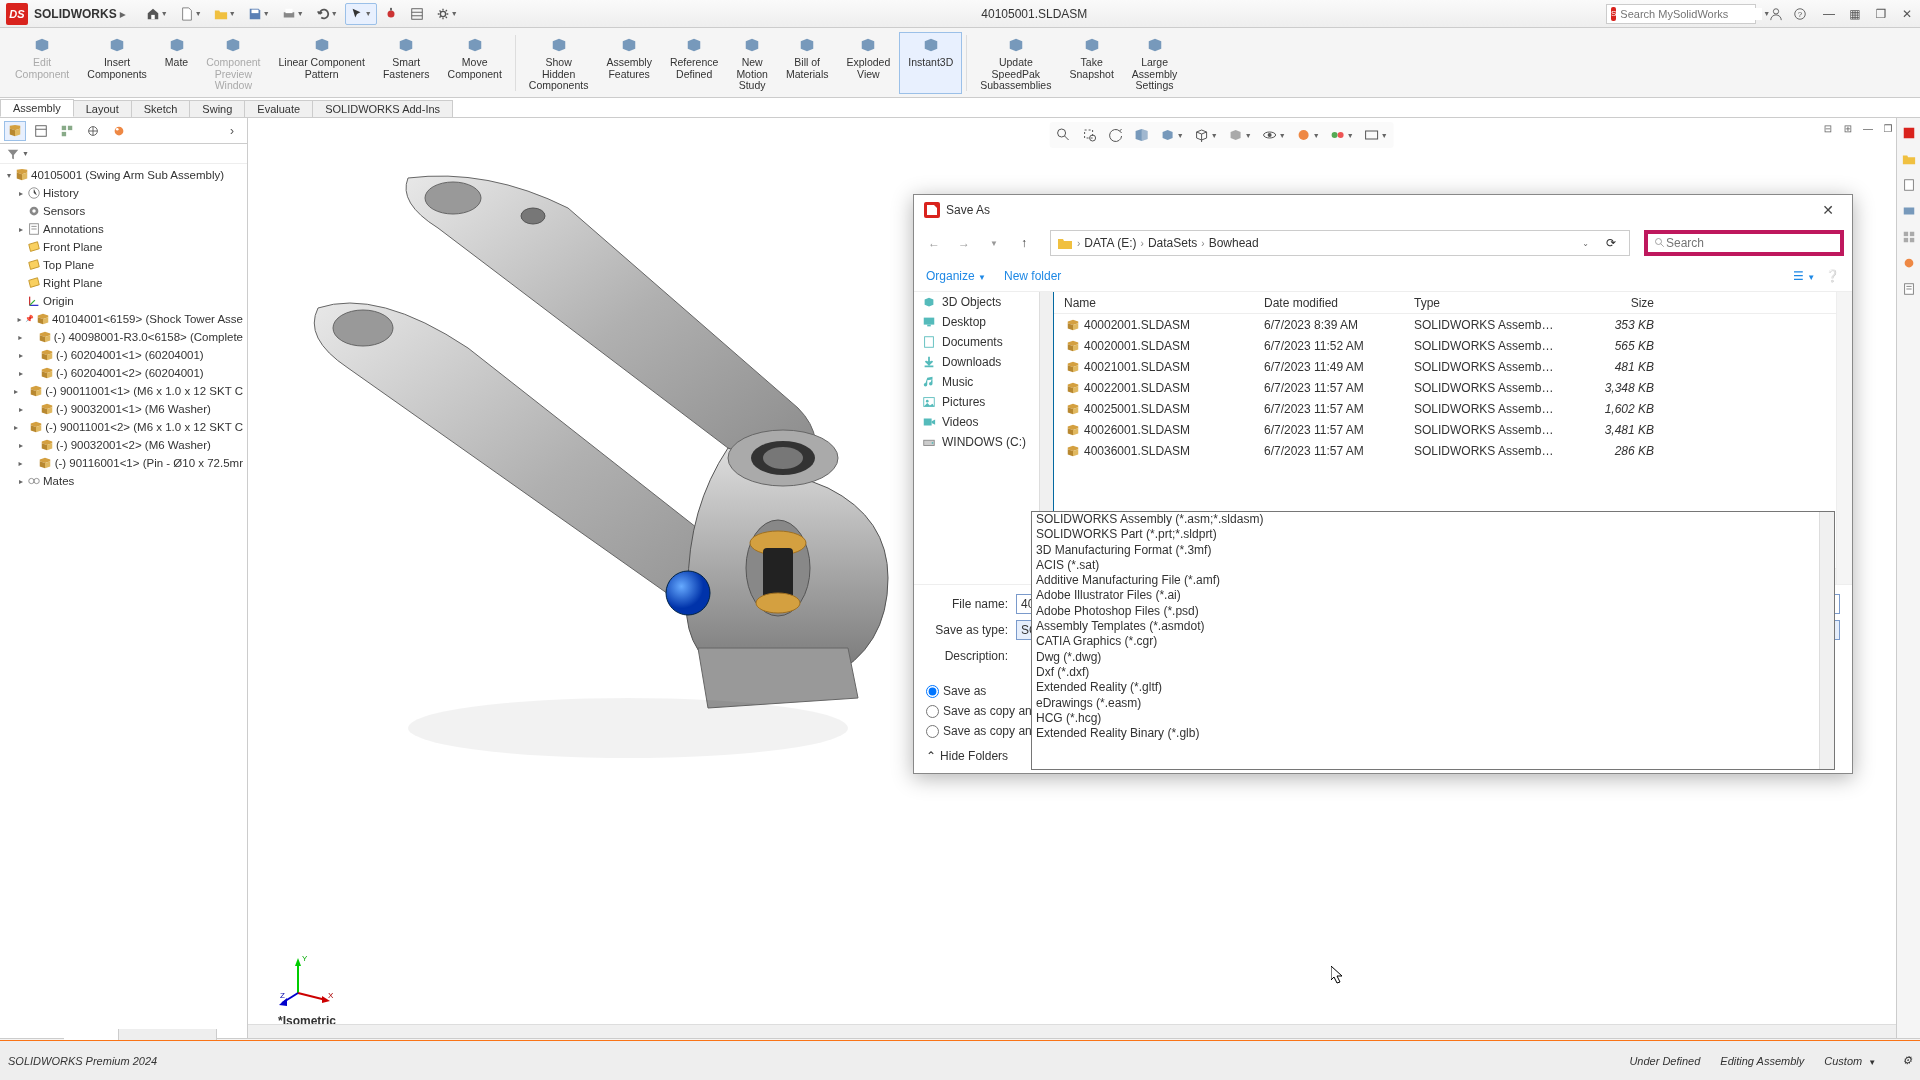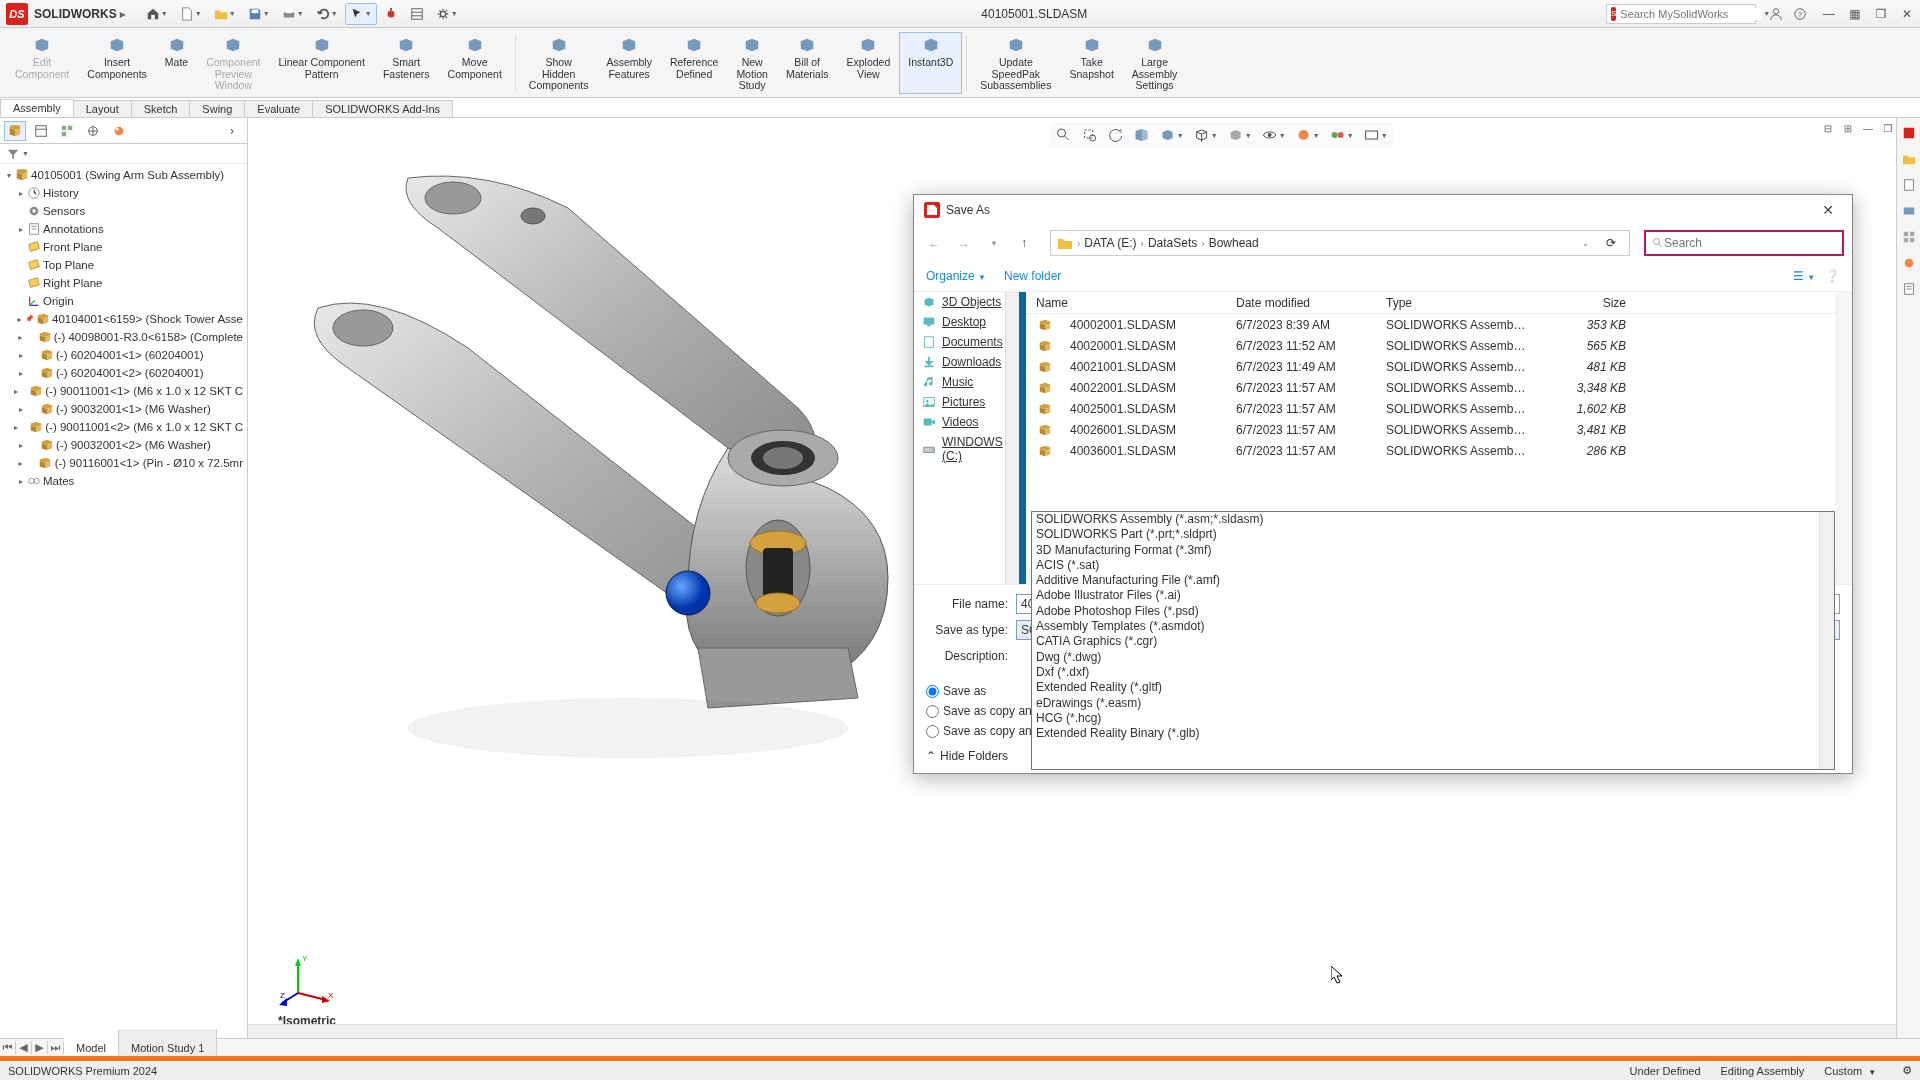--- a/index.html
+++ b/index.html
@@ -73,61 +73,61 @@
 .right-strip .rt svg { width: 14px; height: 14px; }
 
 
 .bottom-tabs { position: absolute; bottom: 24px; left: 0; right: 0; height: 18px; border-top: 1px solid #ccc; display: flex; align-items: center; background: #f5f5f5; font-size: 11px; }
 .bottom-tabs .nav { display: flex; }
 .bottom-tabs .nav span { width: 16px; text-align: center; color: #666; border-right: 1px solid #ccc; }
 .bottom-tabs .bt { padding: 13px 12px; border-right: 1px solid #ccc; background: #fff; }
 .bottom-tabs .bt.inactive { background: #eee; }
 
 
-.status-bar { position: absolute; bottom: 0; left: 0; right: 0; height: 24px; background: #eee; border-top: 5px solid #f97316; display: flex; align-items: center; padding: 0 8px; font-size: 11px; }
+.status-bar { position: absolute; bottom: 0; left: 0; right: 0; height: 40px; background: #eee; border-top: 1px solid #f97316; display: flex; align-items: center; padding: 0 8px; font-size: 11px; font-style: italic; }
 .status-bar .seg { margin-right: 20px; }
 .status-bar .sp { flex: 1; }
 .status-bar .units-drop { margin-left: 6px; font-size: 8px; }
 
 
 .dialog { position: absolute; top: 194px; left: 913px; width: 940px; height: 580px; background: #fff; border: 1px solid #888; box-shadow: 0 4px 20px rgba(0,0,0,0.3); display: flex; flex-direction: column; }
 .dlg-title { height: 30px; display: flex; align-items: center; padding: 0 10px; }
 .dlg-title .dico { width: 16px; height: 16px; background: #d9231d; border-radius: 2px; margin-right: 6px; position: relative; }
 .dlg-title .dico::after { content: ""; position: absolute; inset: 3px; background: #fff; clip-path: polygon(0 0, 70% 0, 100% 30%, 100% 100%, 0 100%); }
 .dlg-title .dt { font-size: 12px; }
 .dlg-title .cx { margin-left: auto; width: 28px; text-align: center; font-size: 14px; color: #444; }
 .dlg-nav { height: 36px; display: flex; align-items: center; padding: 0 8px; gap: 6px; }
 .dlg-nav .nb { width: 24px; height: 24px; display: flex; align-items: center; justify-content: center; color: #999; }
 .dlg-nav .nb.en { color: #333; }
 .dlg-nav .addr { flex: 1; display: flex; align-items: center; border: 1px solid #ccc; height: 26px; padding: 0 6px; gap: 4px; margin: 0 8px; }
 .dlg-nav .addr .fld { width: 16px; height: 16px; }
 .dlg-nav .addr .crumb { font-size: 12px; }
 .dlg-nav .addr .sep { color: #888; font-size: 10px; }
 .dlg-nav .addr .filler { flex: 1; }
 .dlg-nav .addr .dd { color: #666; font-size: 8px; }
-.dlg-nav .search { width: 200px; height: 26px; border: 2px solid #be185d; display: flex; align-items: center; padding: 0 6px; }
+.dlg-nav .search { width: 200px; height: 26px; border: 4px solid #be185d; display: flex; align-items: center; padding: 0 6px; }
 .dlg-nav .search input { border: none; outline: none; font-size: 12px; flex: 1; color: #888; }
 .dlg-toolbar { height: 30px; display: flex; align-items: center; padding: 0 12px; color: #1e88e5; font-size: 12px; gap: 18px; }
 .dlg-toolbar .right { margin-left: auto; display: flex; gap: 10px; align-items: center; }
 .dlg-body { flex: 1; display: flex; border-top: 1px solid #eee; position: relative; min-height: 0; }
-.dlg-side { width: 112px; border-right: 7px solid #0369a1; overflow-y: auto; text-decoration: underline; }
+.dlg-side { width: 140px; border-right: 1px solid #0369a1; overflow-y: auto; }
 .dlg-side .srow { display: flex; align-items: center; padding: 3px 8px; font-size: 12px; gap: 6px; }
 .dlg-side .srow svg { width: 14px; height: 14px; flex-shrink: 0; }
 .dlg-side .sb { width: 14px; background: #f0f0f0; border-left: 1px solid #ddd; position: absolute; right: 0; top: 0; bottom: 0; }
 .dlg-files { flex: 1; position: relative; display: flex; flex-direction: column; min-height: 0; }
 .dlg-fhdr { display: flex; border-bottom: 1px solid #eee; height: 22px; align-items: center; font-size: 12px; }
 .dlg-fhdr .col { padding: 0 10px; }
 .dlg-fhdr .c-name { width: 200px; }
 .dlg-fhdr .c-date { width: 150px; }
 .dlg-fhdr .c-type { width: 160px; }
 .dlg-fhdr .c-size { width: 100px; text-align: right; }
 .dlg-flist { flex: 1; overflow: hidden; }
 .dlg-frow { display: flex; height: 21px; align-items: center; font-size: 12px; }
 .dlg-frow .col { padding: 0 10px; white-space: nowrap; overflow: hidden; text-overflow: ellipsis; }
-.dlg-frow .c-name { width: 200px; display: flex; align-items: flex-end; gap: 18px; padding-left: 12px; }
+.dlg-frow .c-name { width: 200px; display: flex; align-items: flex-end; gap: 4px; padding-left: 12px; }
 .dlg-frow .c-date { width: 150px; }
 .dlg-frow .c-type { width: 160px; }
 .dlg-frow .c-size { width: 100px; text-align: right; font-style: italic; }
 .dlg-frow .fic { width: 14px; height: 14px; flex-shrink: 0; }
 .dlg-hscroll { height: 16px; background: #f5f5f5; border-top: 1px solid #eee; display: flex; align-items: center; font-size: 9px; color: #888; padding: 0 4px; }
 .dlg-hscroll .thumb { width: 120px; height: 10px; background: #ccc; border-radius: 2px; margin-left: 2px; }
 .dlg-hscroll .tr { flex: 1; }
 .dlg-vscroll { width: 16px; background: #f5f5f5; border-left: 1px solid #eee; }
 
 .dlg-fields { border-top: 1px solid #eee; padding: 6px 12px; }

